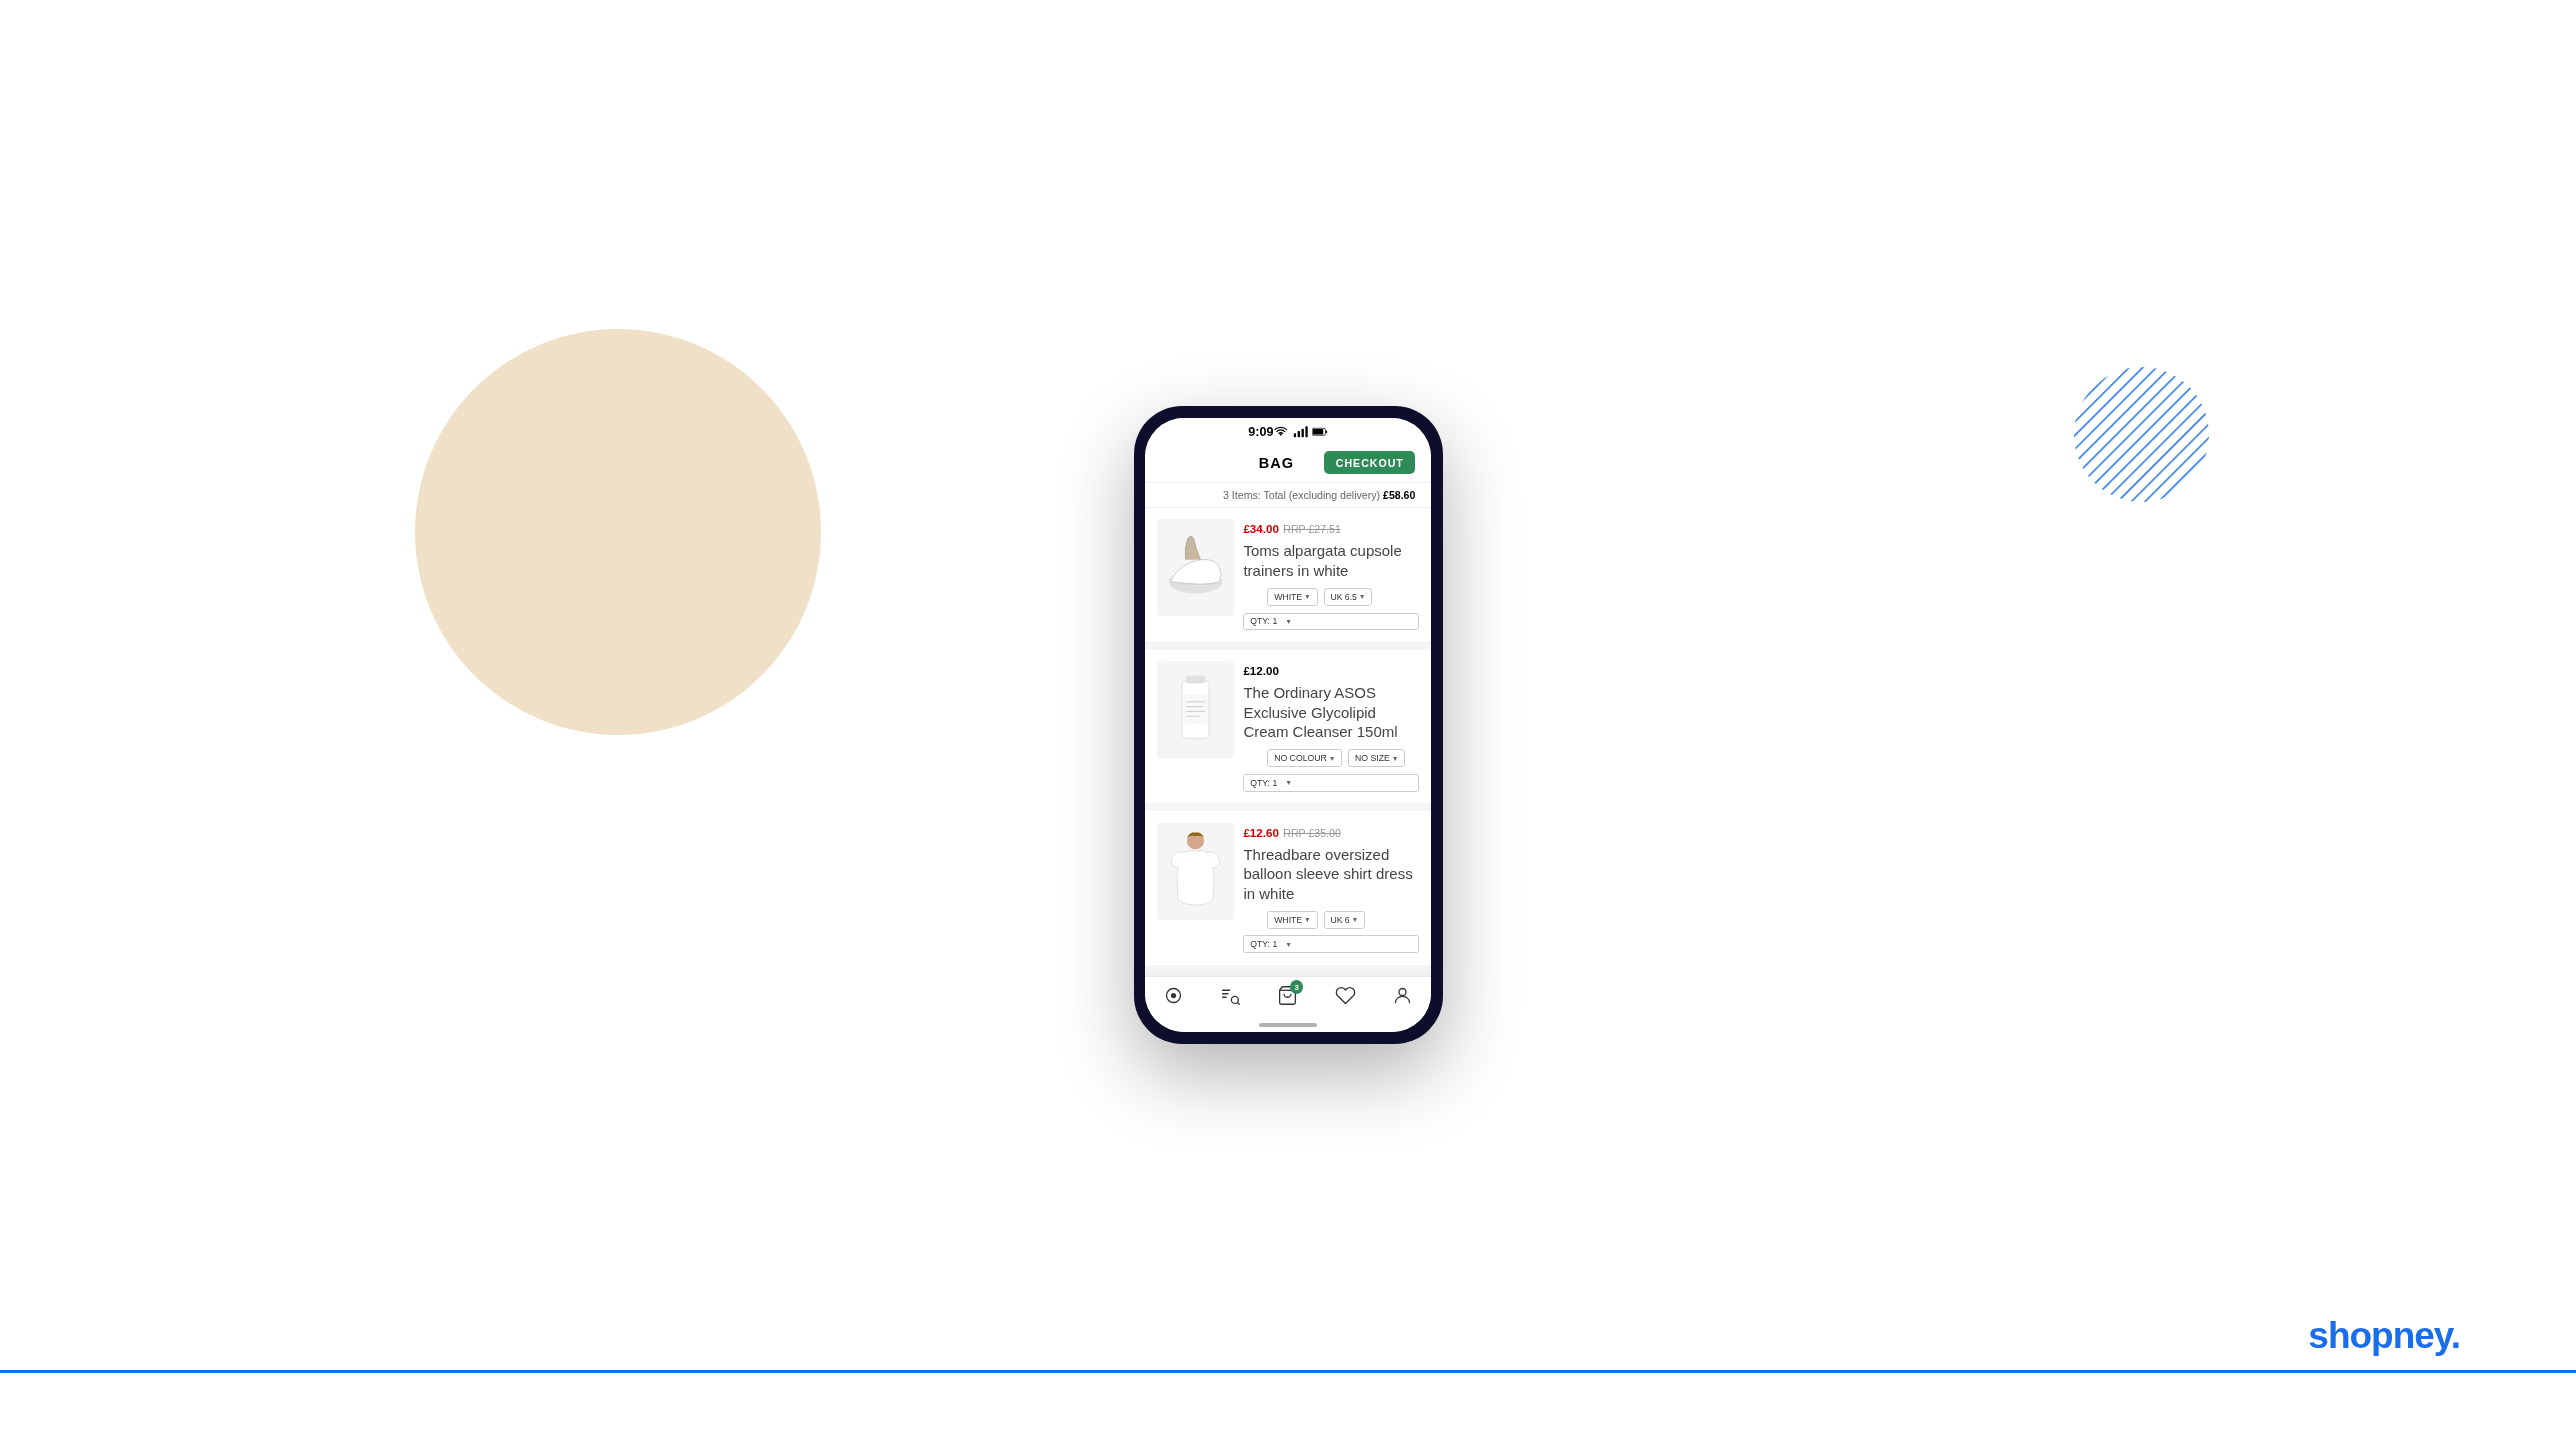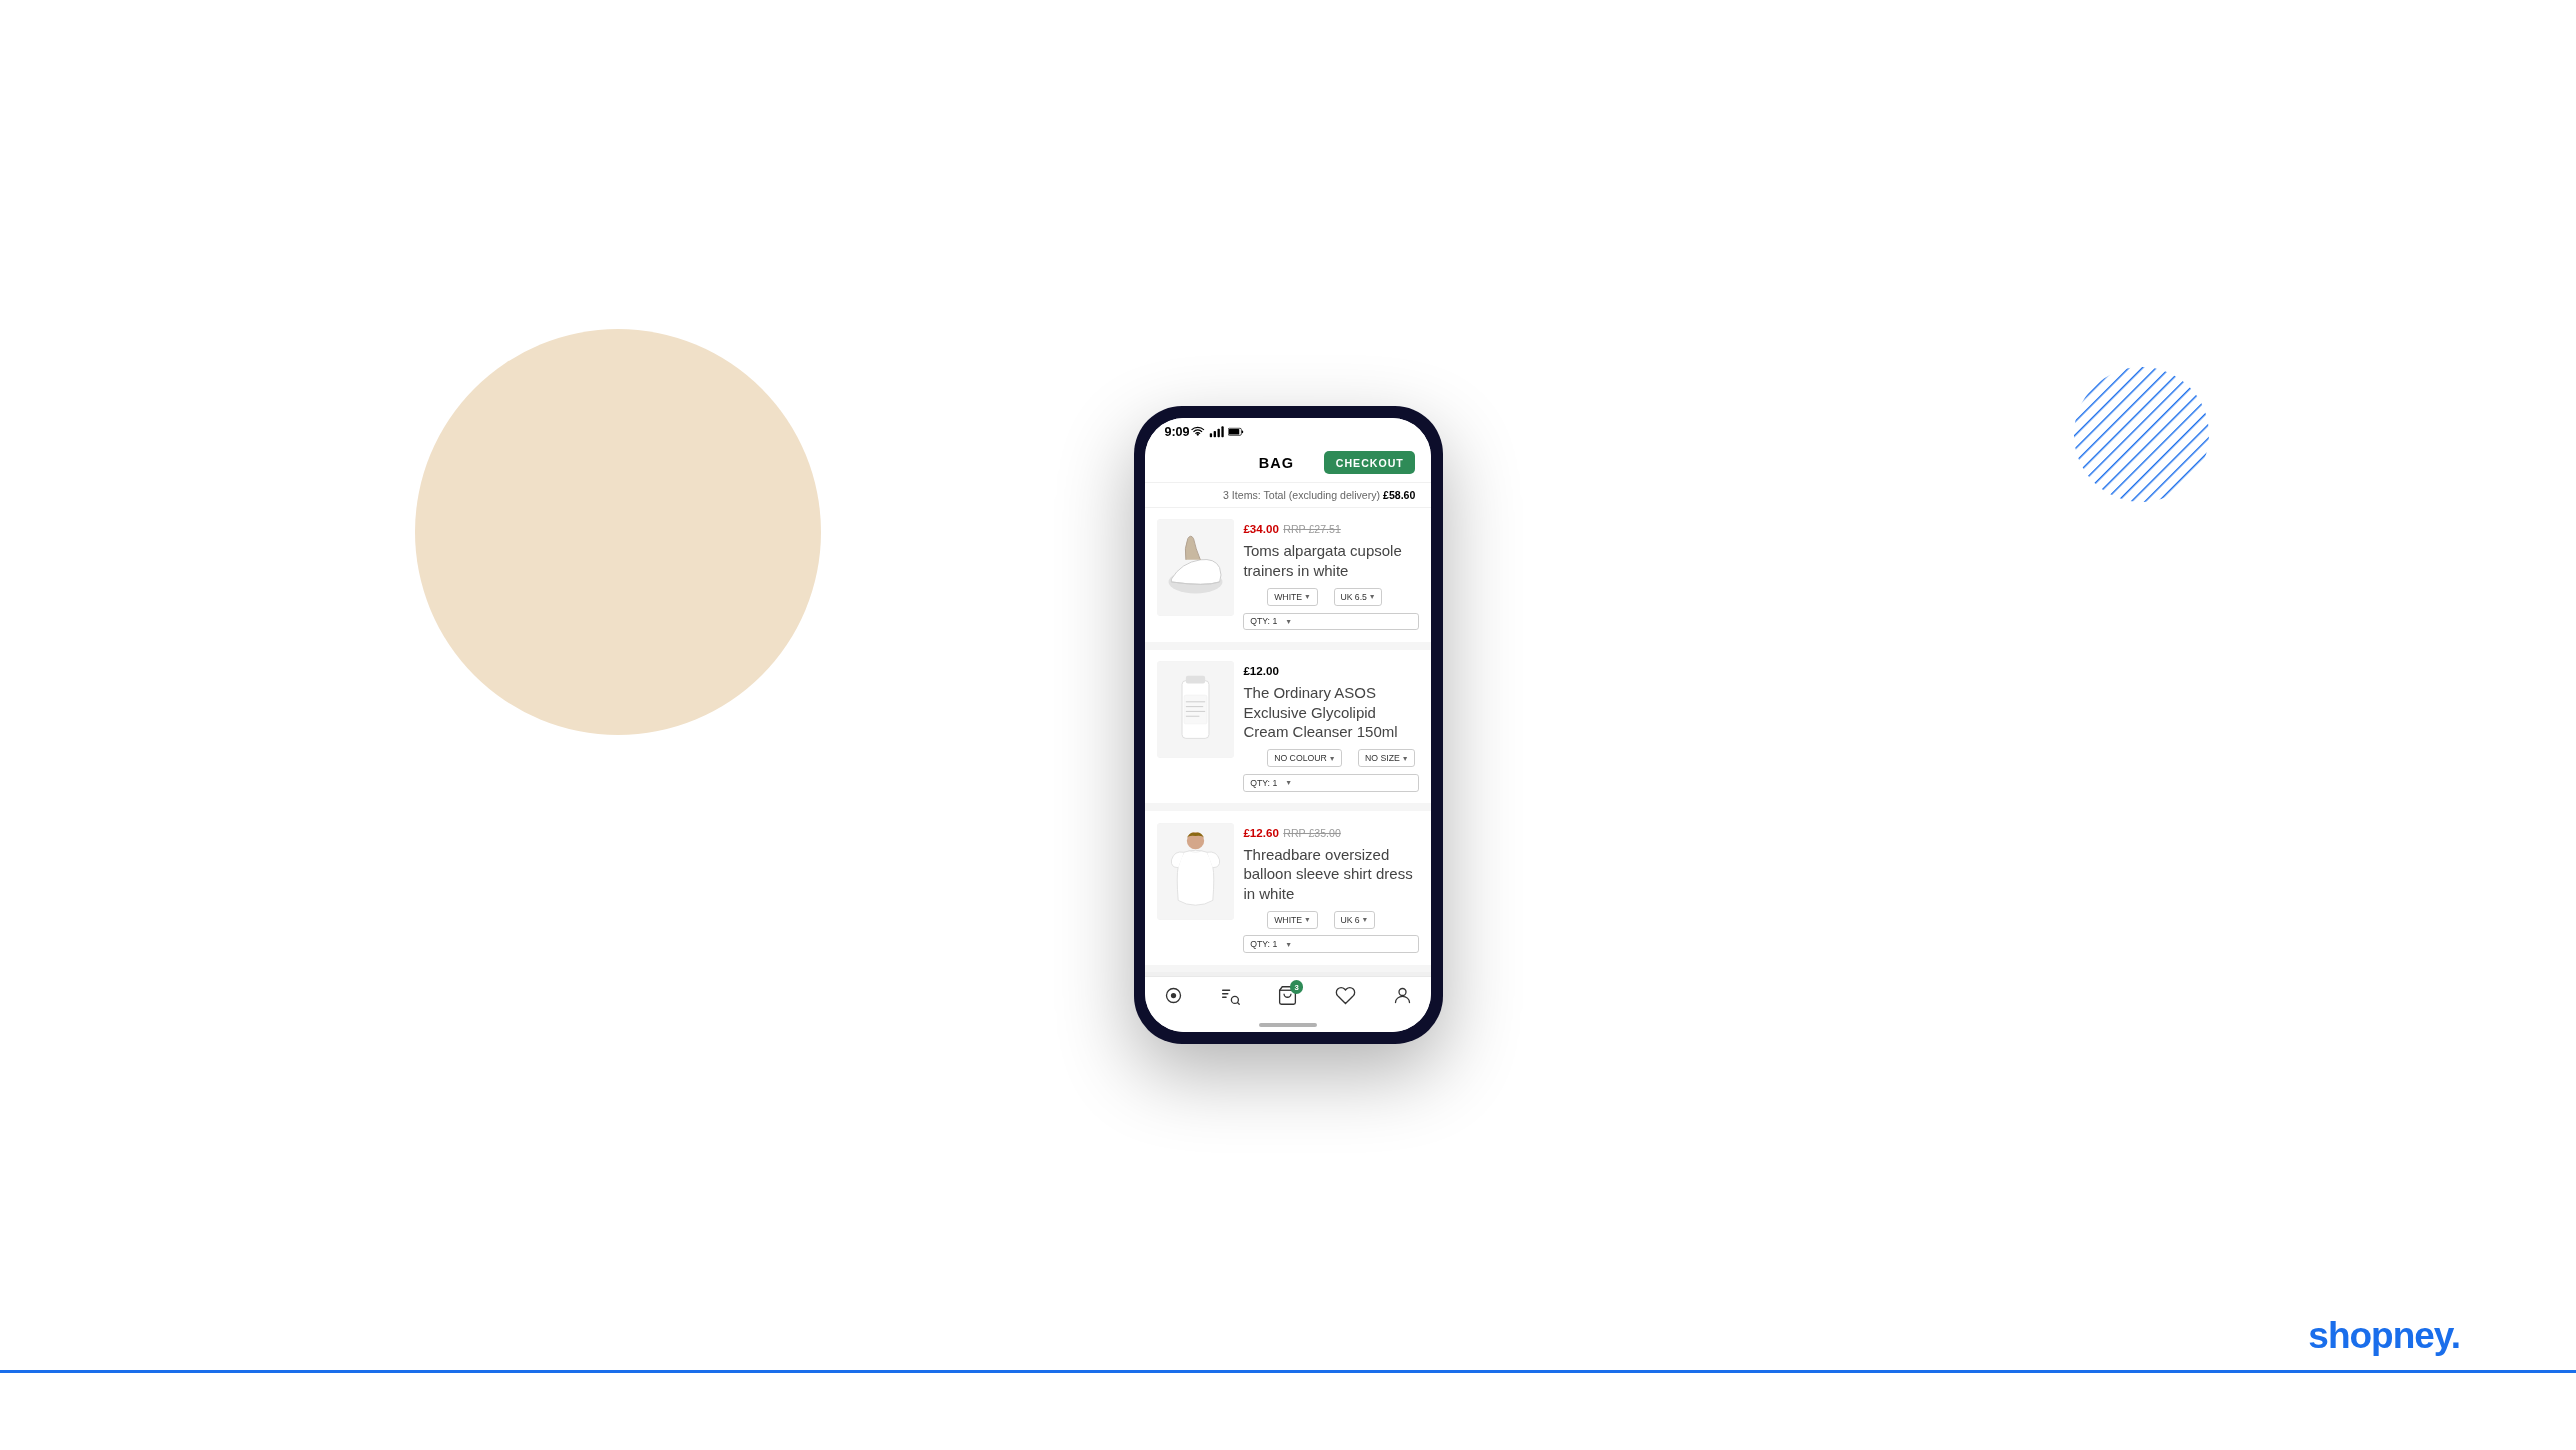--- a/index.html
+++ b/index.html
@@ -91,21 +91,21 @@
       display: flex;
       flex-direction: column;
     }
 
     
     .status-bar {
       background: #ffffff;
       padding: 7.7px 19.3px 3.9px;
       display: flex;
       align-items: center;
-      justify-content: flex-start;
+      justify-content: center;
       flex-shrink: 0;
     }
     .status-time {
       font-size: 12.6px;
       font-weight: 700;
       color: #000;
     }
     .status-icons {
       display: flex;
       gap: 3.9px;
@@ -216,21 +216,21 @@
     }
 
     .product-name {
       font-size: 15px;
       color: #444;
       line-height: 1.3;
     }
 
     .product-selectors {
       display: flex;
-      gap: 16px;
+      gap: 6px;
       margin-top: 3.9px;
       flex-wrap: wrap;
       padding-left: 24px;
     }
 
     .selector {
       border: 1px solid #ccc;
       border-radius: 2.9px;
       padding: 2.9px 5.8px;
       font-size: 8.7px;

